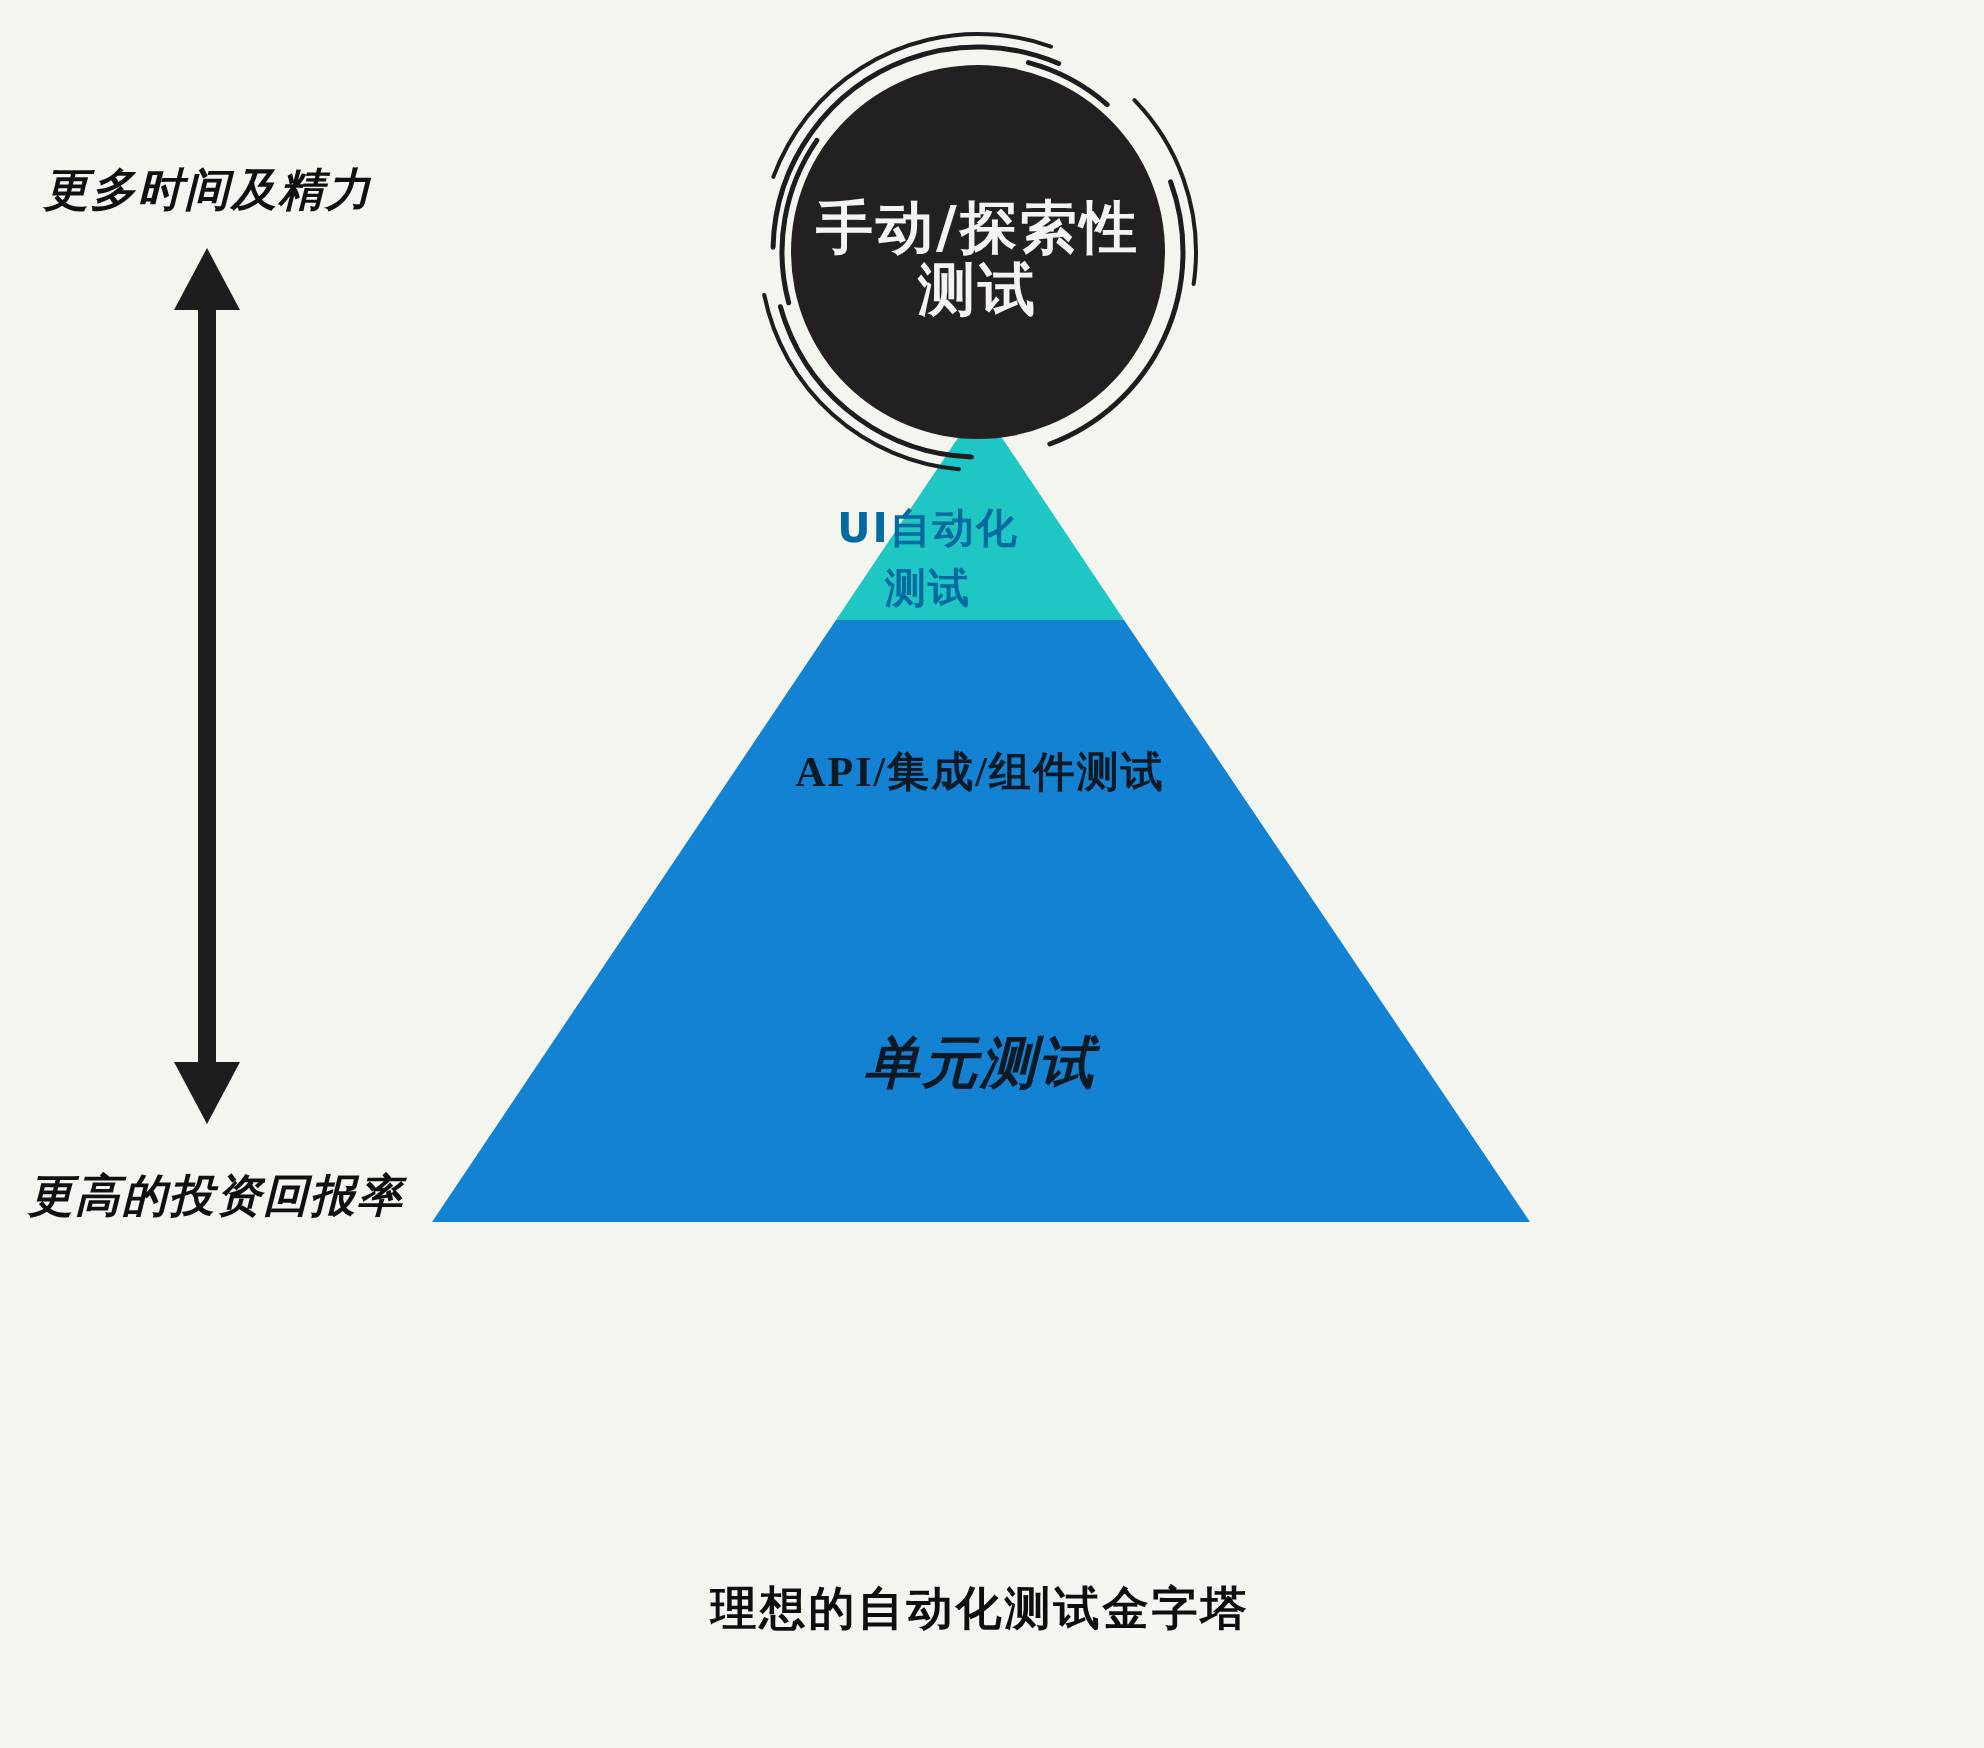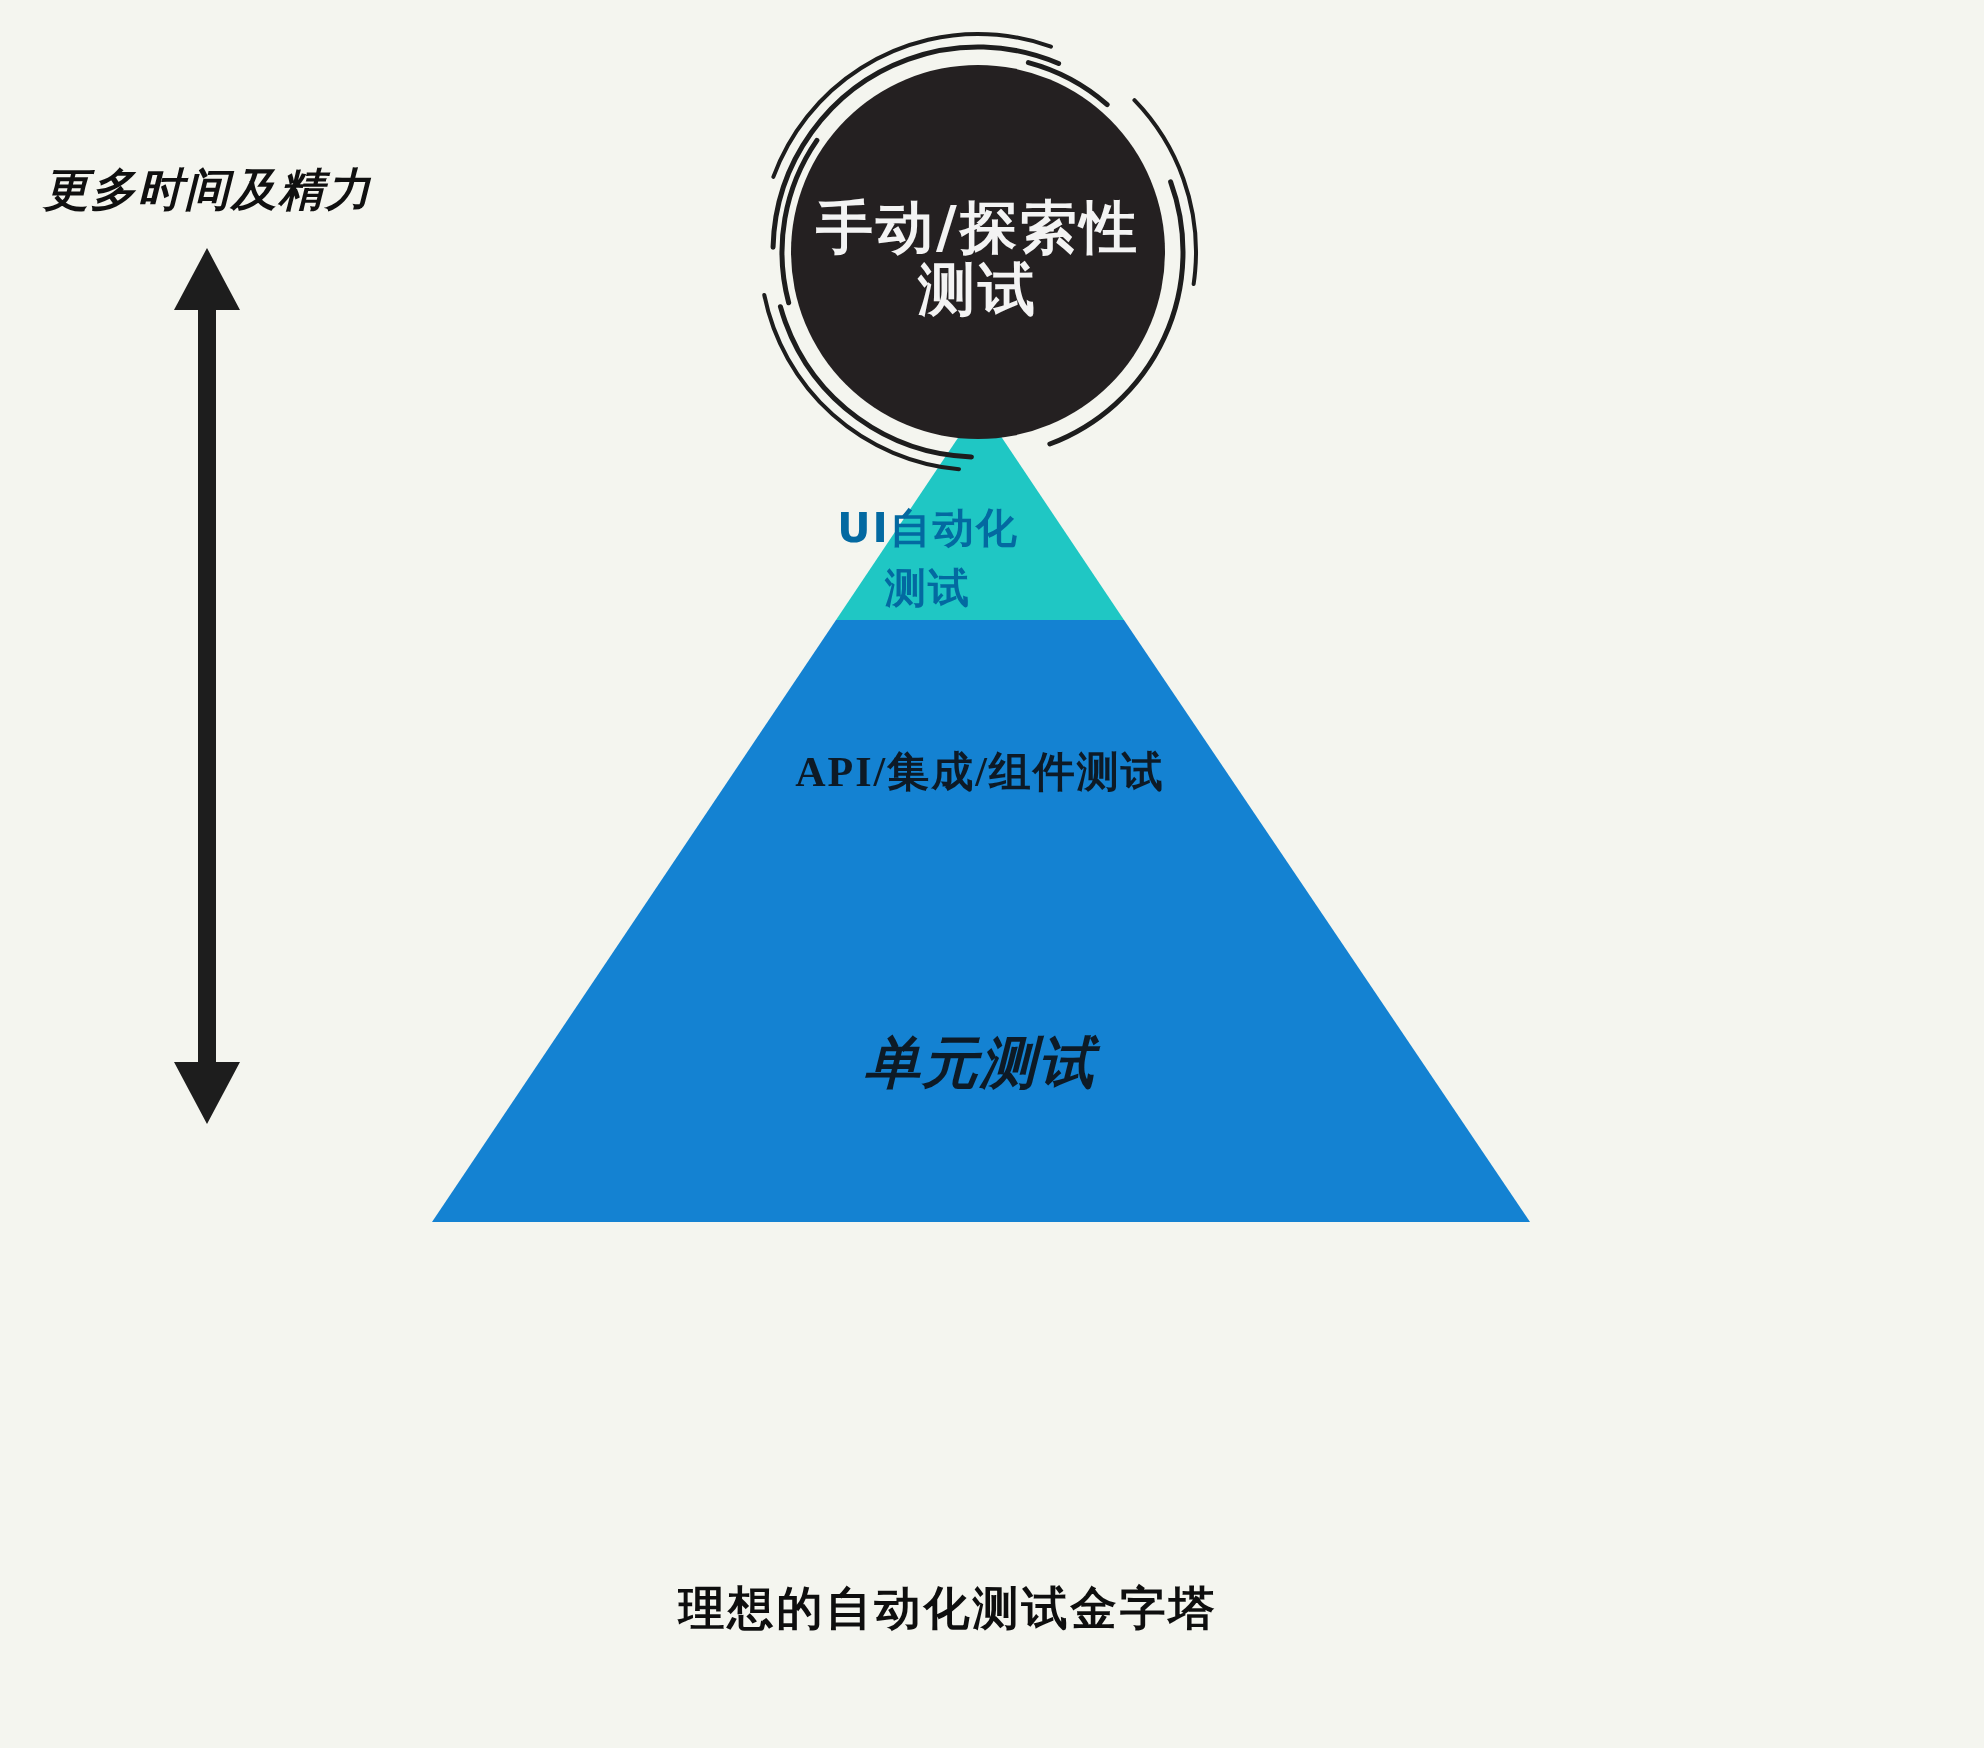--- a/index.html
+++ b/index.html
@@ -64,21 +64,21 @@
   }
 
   .unit-label {
     left: 980px; top: 1026px;
     font-size: 56px;
     color: #0d1a26;
     font-style: italic;
   }
 
   .caption {
-    left: 948px; top: 1578px;
+    left: 980px; top: 1578px;
     font-size: 46px;
     color: #0e0e0e;
     letter-spacing: 3px;
   }
 </style>
 </head>
 <body>
 
 <div class="canvas">
 
@@ -96,20 +96,21 @@
 
     <g>
       <line x1="207" y1="300" x2="207" y2="1075" stroke-width="18" stroke-linecap="round" stroke="#1d1d1d"></line>
       <polygon points="207,248 174,310 240,310" fill="#1d1d1d"></polygon>
       <polygon points="207,1124 174,1062 240,1062" fill="#1d1d1d"></polygon>
     </g>
   </svg>
 
   <div class="label axis-label axis-label-top">更多时间及精力</div>
 
+  <div class="label axis-label axis-label-bottom">更高的投资回报率</div>
 
   <div class="label circle-label">
     <span class="line">手动/探索性</span>
     <span class="line">测试</span>
   </div>
 
   <div class="label ui-label">
     <span class="line">UI自动化</span>
     <span class="line">测试</span>
   </div>

